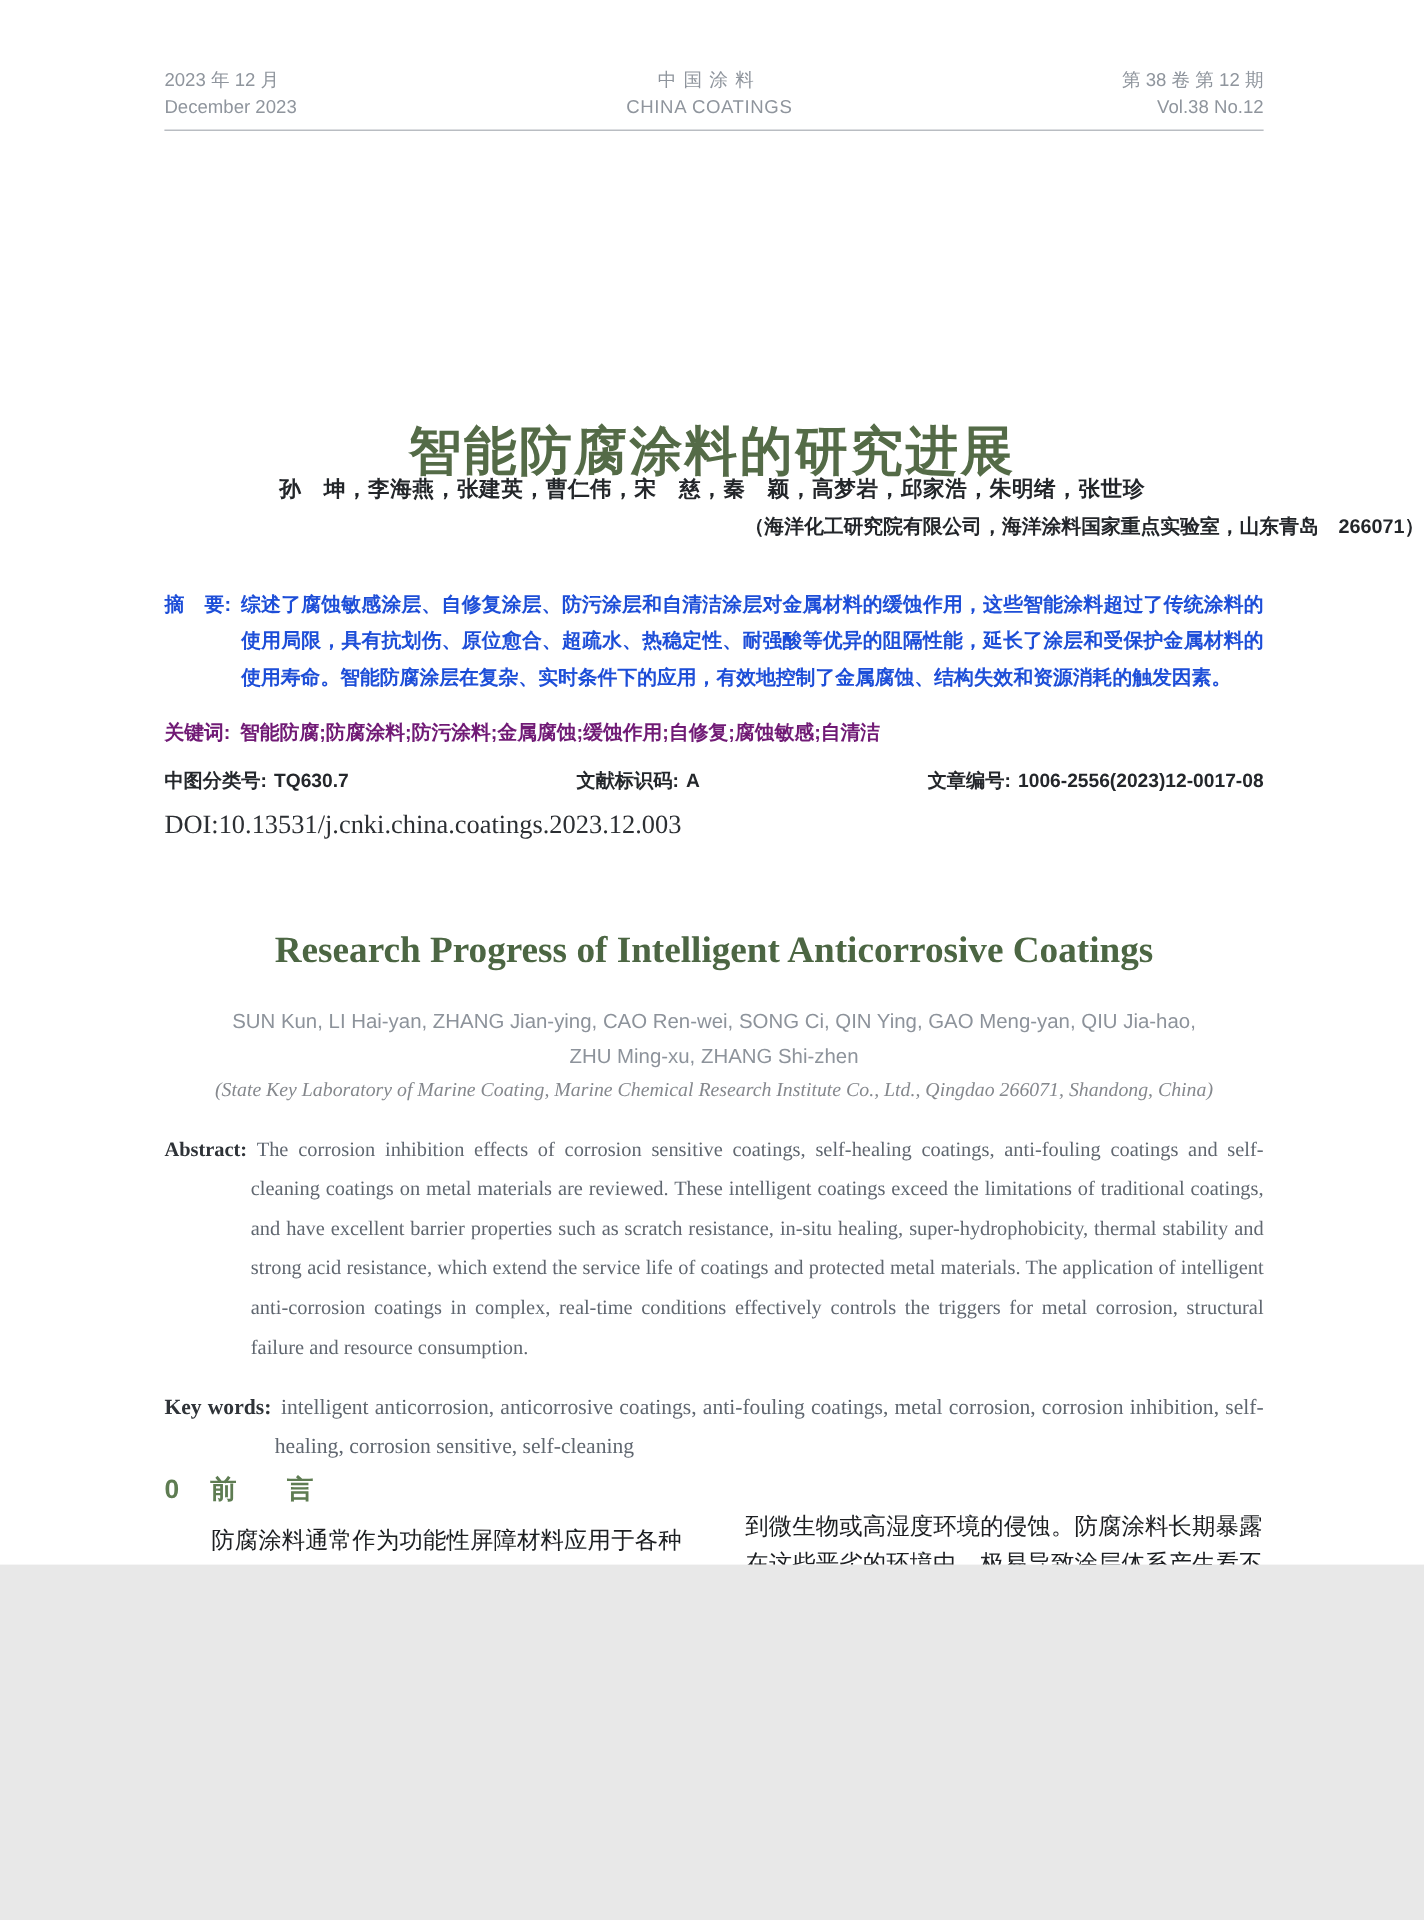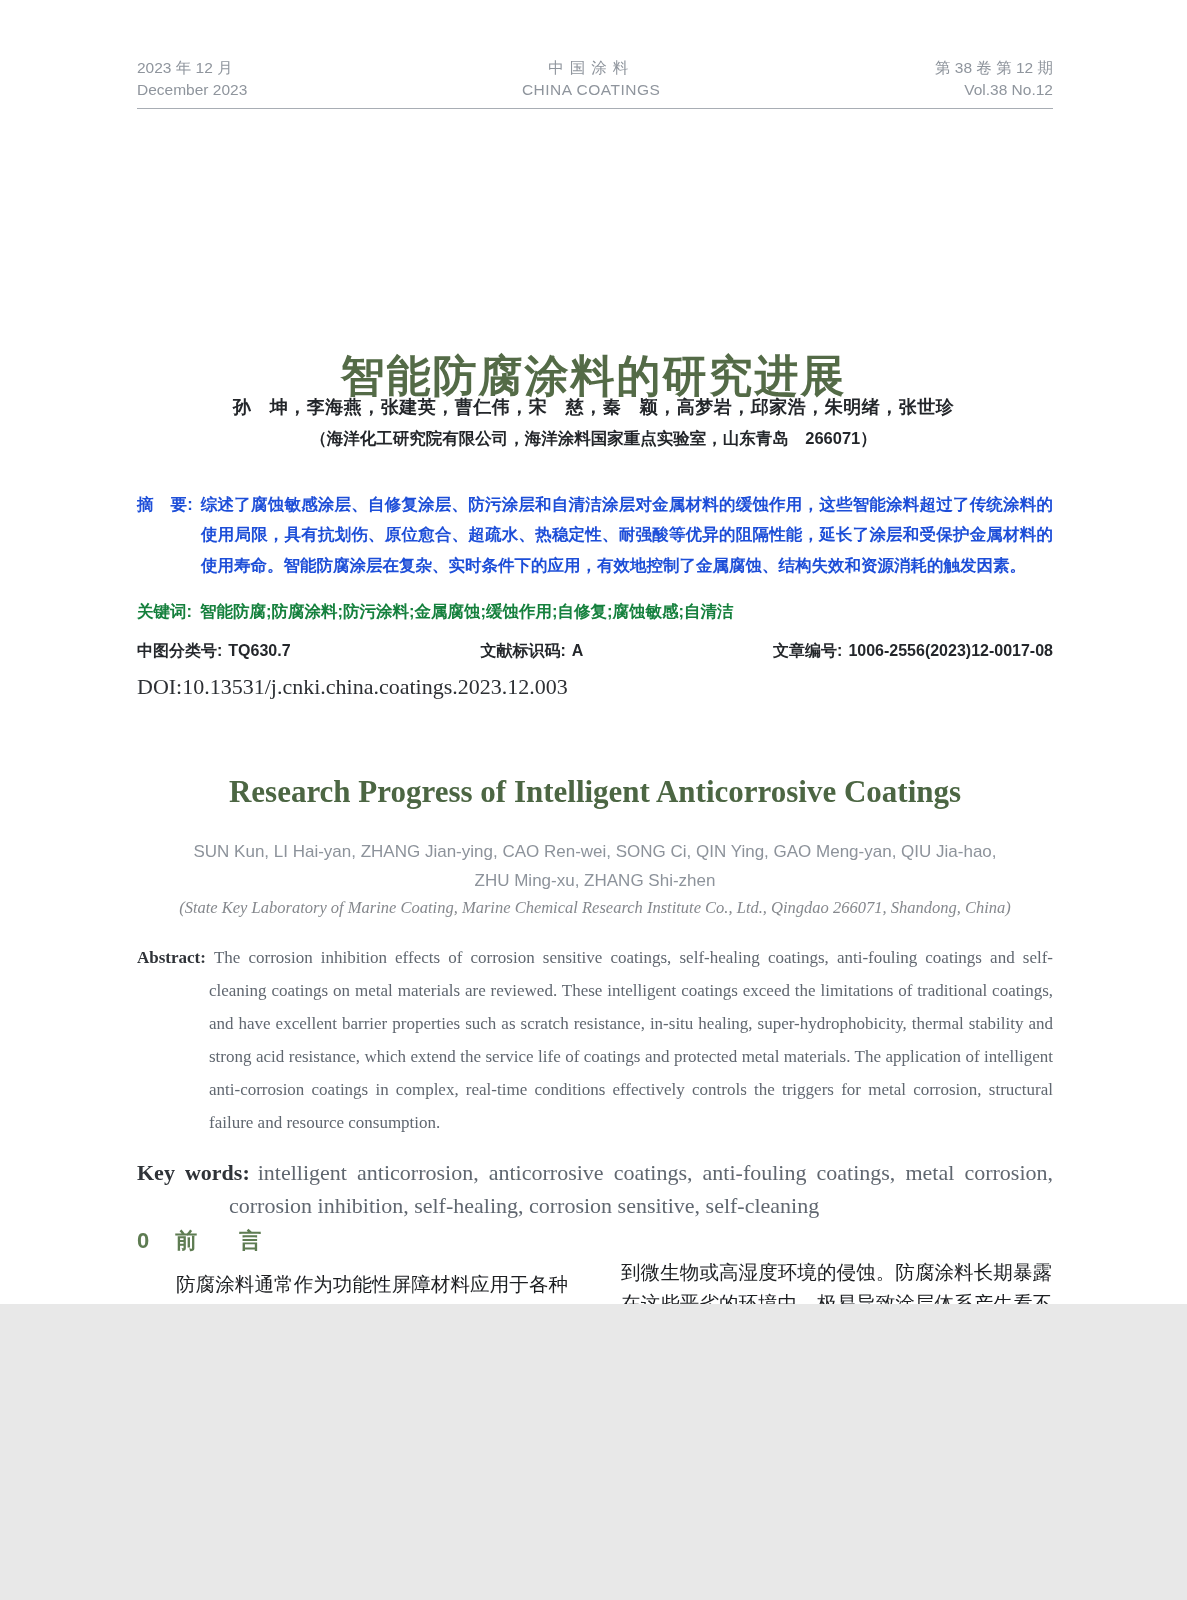--- a/index.html
+++ b/index.html
@@ -22,32 +22,32 @@
   
   .title-cn {
     position:absolute; top:318px; left:0; width:100%; text-align:center;
     font-size:44px; font-weight:700; color:#546b47; letter-spacing:2px;
   }
   .authors-cn {
     position:absolute; top:395px; left:0; width:100%; text-align:center;
     font-size:18px; font-weight:700; color:#23262a; letter-spacing:0.5px;
   }
   .affil-cn {
-    position:absolute; top:428px; left:0; width:100%; text-align:center;
+    position:absolute; top:428px; left:0; width:100%; text-align:right;
     font-size:16.5px; font-weight:700; color:#23262a;
   }
   
   .meta { position:absolute; top:472px; left:137px; width:916px; }
   .abstract-cn {
     font-size:16.5px; font-weight:600; line-height:30.5px; color:#1d4ed8;
     text-align:justify; padding-left:64px; text-indent:-64px;
   }
   .abstract-cn .lbl { font-weight:700; margin-right:8px; }
   .keywords-cn {
-    margin-top:3px; font-size:16.5px; font-weight:600; line-height:28px; color:#15803d;
+    margin-top:3px; font-size:16.5px; font-weight:600; line-height:28px; color:#701a75;
     padding-left:64px; text-indent:-64px;
   }
   .keywords-cn .lbl { font-weight:700; margin-right:8px; }
   .class-row {
     margin-top:14px; display:flex; justify-content:space-between;
     font-size:16px; font-weight:600; color:#24272b;
   }
   .class-row .lbl { font-weight:700; margin-right:6px; }
   .doi {
     margin-top:12px; font-family:"Liberation Serif", serif;
@@ -67,21 +67,21 @@
     font-style:italic; font-size:16.5px; color:#85888d;
   }
   .abstract-en {
     margin-top:23px; font-family:"Liberation Serif", serif;
     font-size:17px; line-height:33px; color:#606770; text-align:justify;
     padding-left:72px; text-indent:-72px;
   }
   .abstract-en .lbl { font-weight:700; color:#2f3338; margin-right:8px; }
   .keywords-en {
     margin-top:2px; font-family:"Liberation Serif", serif;
-    font-size:22px; line-height:33px; color:#606770; text-align:justify;
+    font-size:18px; line-height:33px; color:#606770; text-align:justify;
     padding-left:92px; text-indent:-92px;
   }
   .keywords-en .lbl { font-weight:700; color:#2f3338; margin-right:8px; }
   
   .body-left  { position:absolute; top:1226px; left:137px;  width:431px; }
   .body-right { position:absolute; top:1237px; left:621px; width:431px; }
   .sec-head { font-size:22px; font-weight:700; color:#5e7c52; }
   .sec-head .num { margin-right:26px; }
   .sec-head .ttl { letter-spacing:10px; }
   .para {

